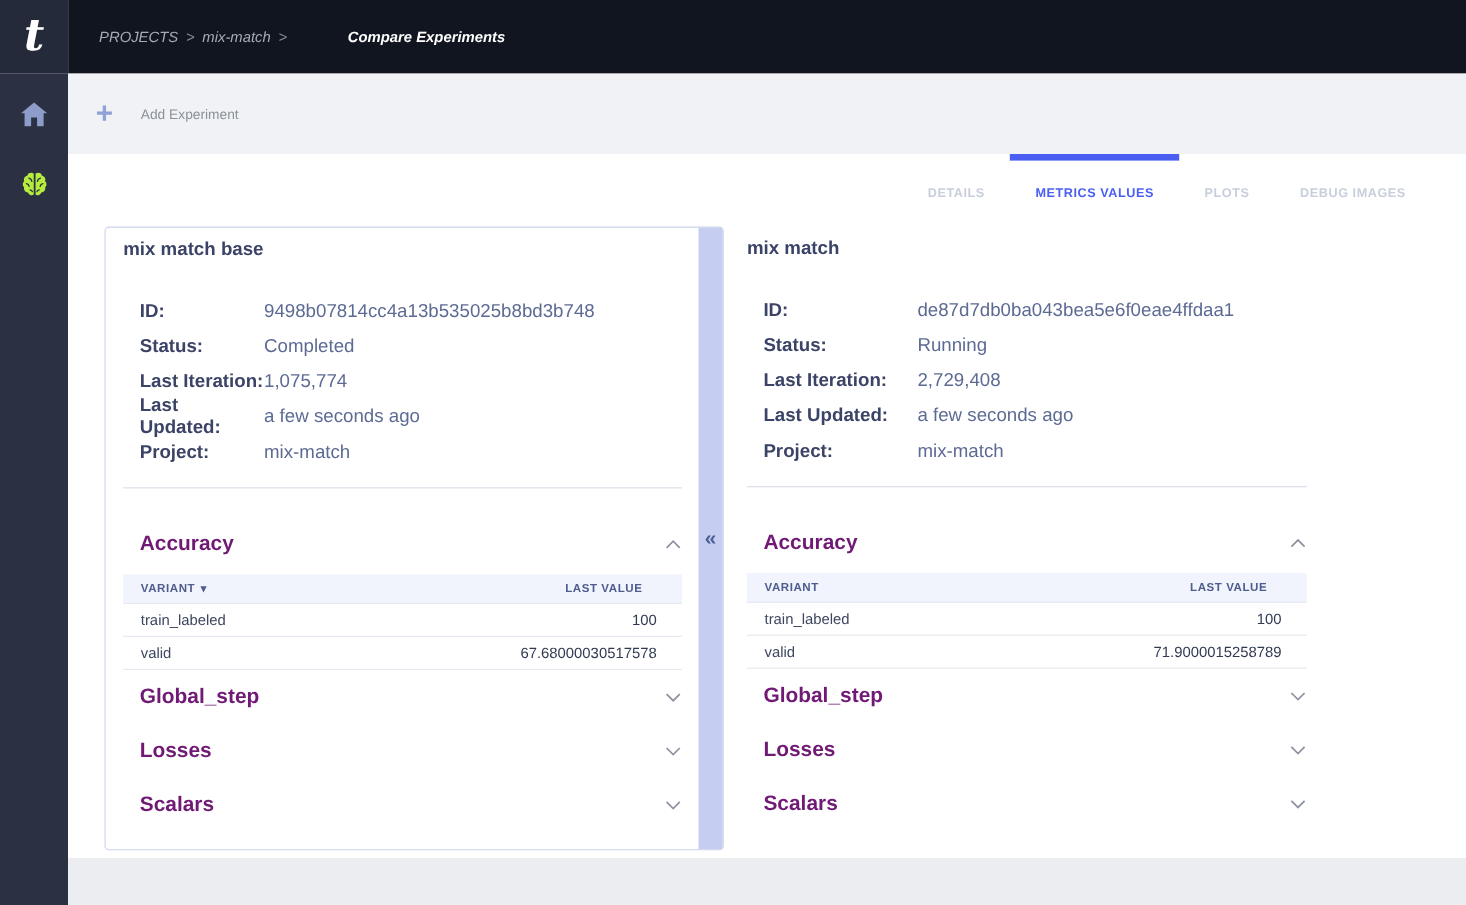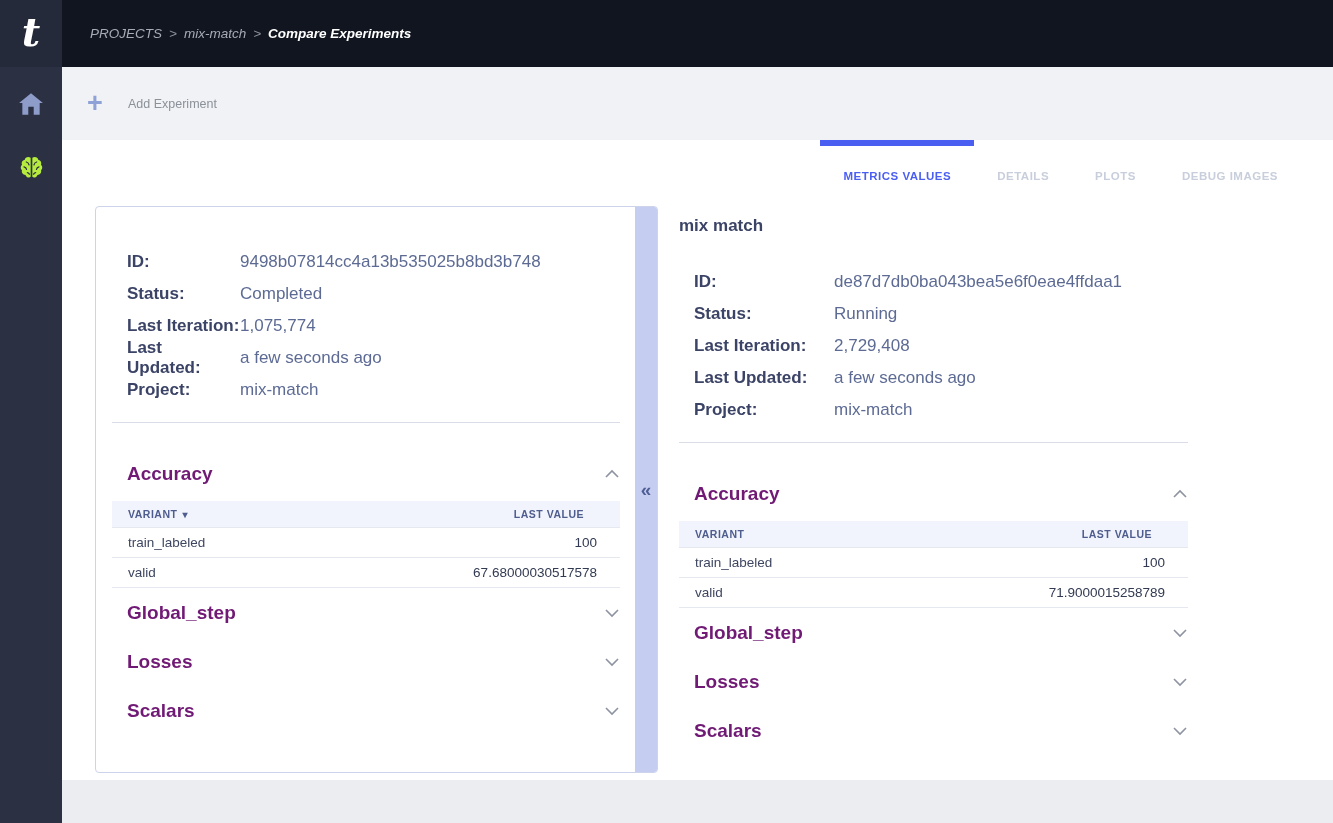--- a/index.html
+++ b/index.html
@@ -7,21 +7,21 @@
   body { font-family:"Liberation Sans", sans-serif; background:#ffffff; color:#3b4366; }
 
   
   .topbar { display:flex; height:67px; }
   .logo-box { width:62px; height:67px; background:#242a3a; display:flex; align-items:center; justify-content:center; cursor:pointer; }
   .logo-t { font-family:"DejaVu Serif", serif; font-style:italic; font-weight:bold; font-size:40px; color:#ffffff; line-height:1; transform:translateY(-2px); }
   .topbar-rest { flex:1; background:#11151f; display:flex; align-items:center; padding-left:28px;font-style:italic; }
   .breadcrumb { display:flex; align-items:center; font-size:13.5px; color:#a6abb5; }
   .breadcrumb .sep { margin:0 7px; color:#8a8f99; }
   .breadcrumb .crumb { color:#a6abb5; cursor:pointer; }
-  .breadcrumb .crumb.current { color:#ffffff; font-weight:bold; cursor:default; }
+  .breadcrumb .crumb.current { color:#ffffff; font-weight:bold; cursor:default;margin-left:48px; }
 
   
   .body-row { display:flex; height:756px; }
   .sidebar { width:62px; background:#2b3142; display:flex; flex-direction:column; align-items:center; padding-top:20px; }
   .side-icon { width:34px; height:34px; display:flex; align-items:center; justify-content:center; cursor:pointer; margin-bottom:30px; }
 
   .main { flex:1; display:flex; flex-direction:column; background:#ffffff; }
 
   
   .toolbar { height:73px; background:#f1f2f5; display:flex; align-items:center; padding-left:23px; }
@@ -127,28 +127,29 @@
       <div class="toolbar">
         <button class="add-exp">
           <span class="plus">+</span>
           <span class="add-label">Add Experiment</span>
         </button>
       </div>
 
       <div class="content">
 
         <div class="tabs">
+          <button class="tab">DETAILS</button>
           <button class="tab active">METRICS VALUES</button>
-          <button class="tab">DETAILS</button>
           <button class="tab">PLOTS</button>
           <button class="tab">DEBUG IMAGES</button>
         </div>
 
         <section class="panel panel-card">
           <div class="panel-inner">
+            <h2 class="panel-title">mix match base</h2>
 
             <div class="details">
               <div class="detail-row">
                 <span class="detail-label">ID:</span>
                 <span class="detail-value">9498b07814cc4a13b535025b8bd3b748</span>
               </div>
               <div class="detail-row">
                 <span class="detail-label">Status:</span>
                 <span class="detail-value">Completed</span>
               </div>

